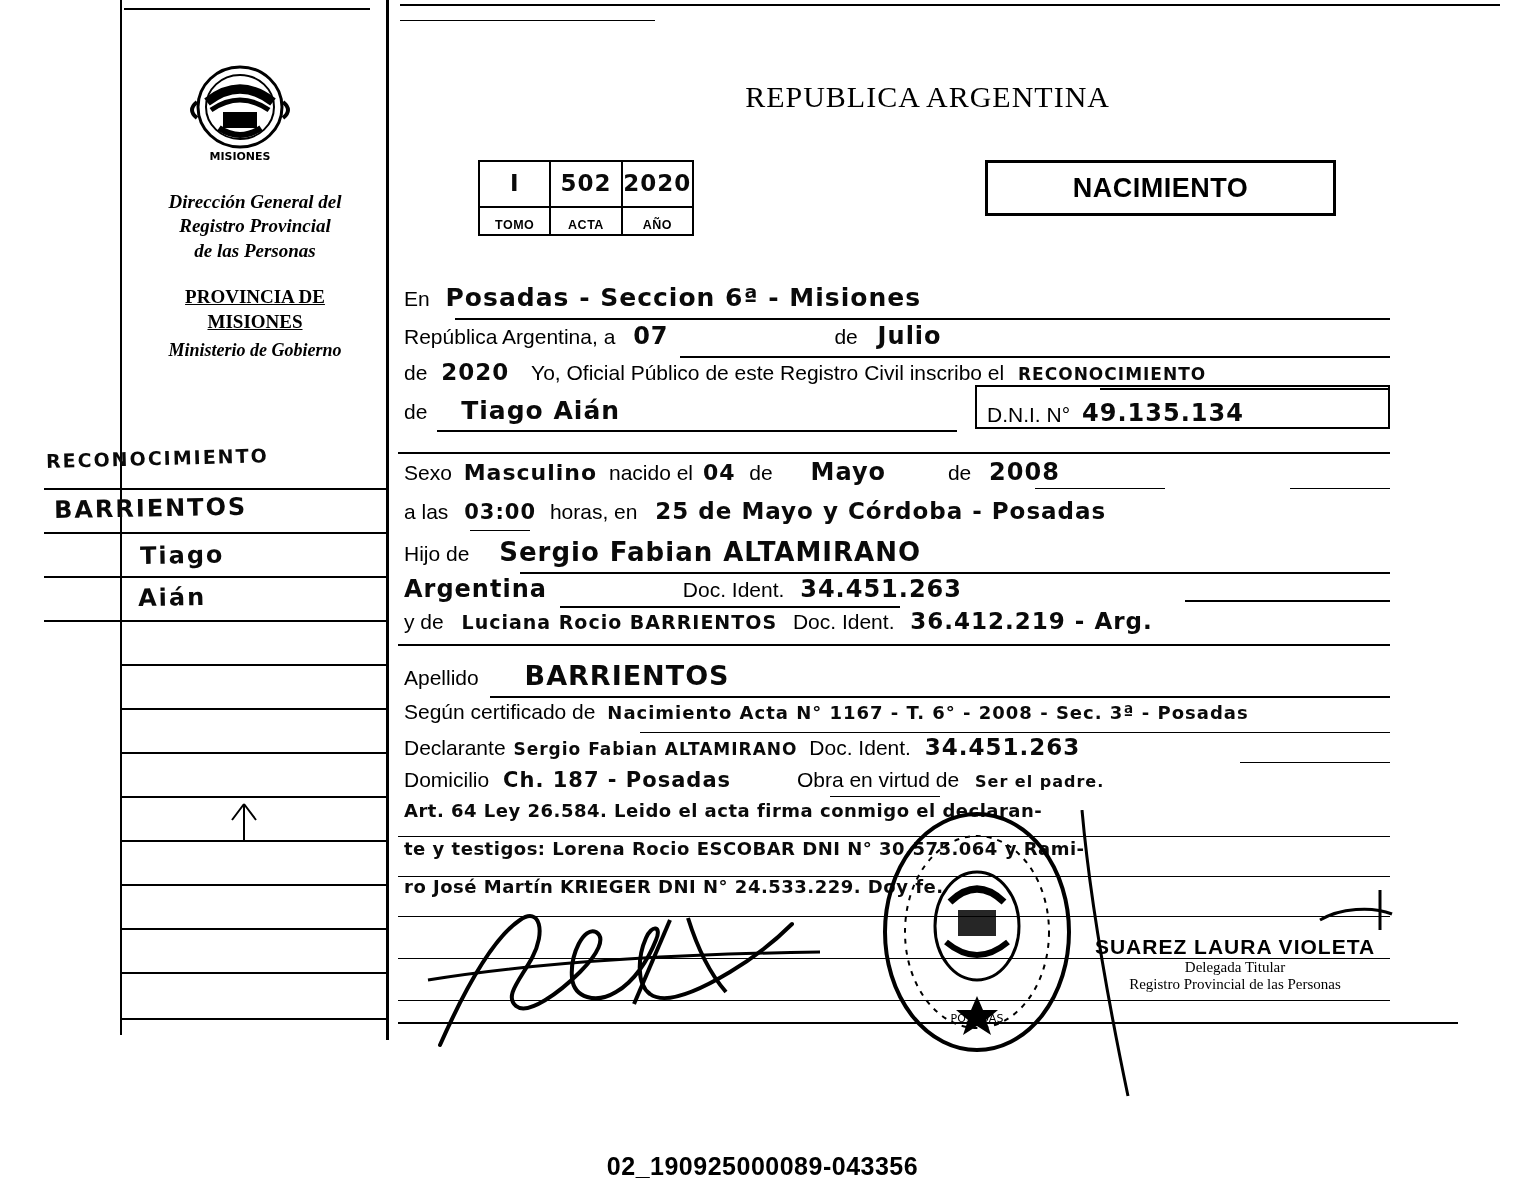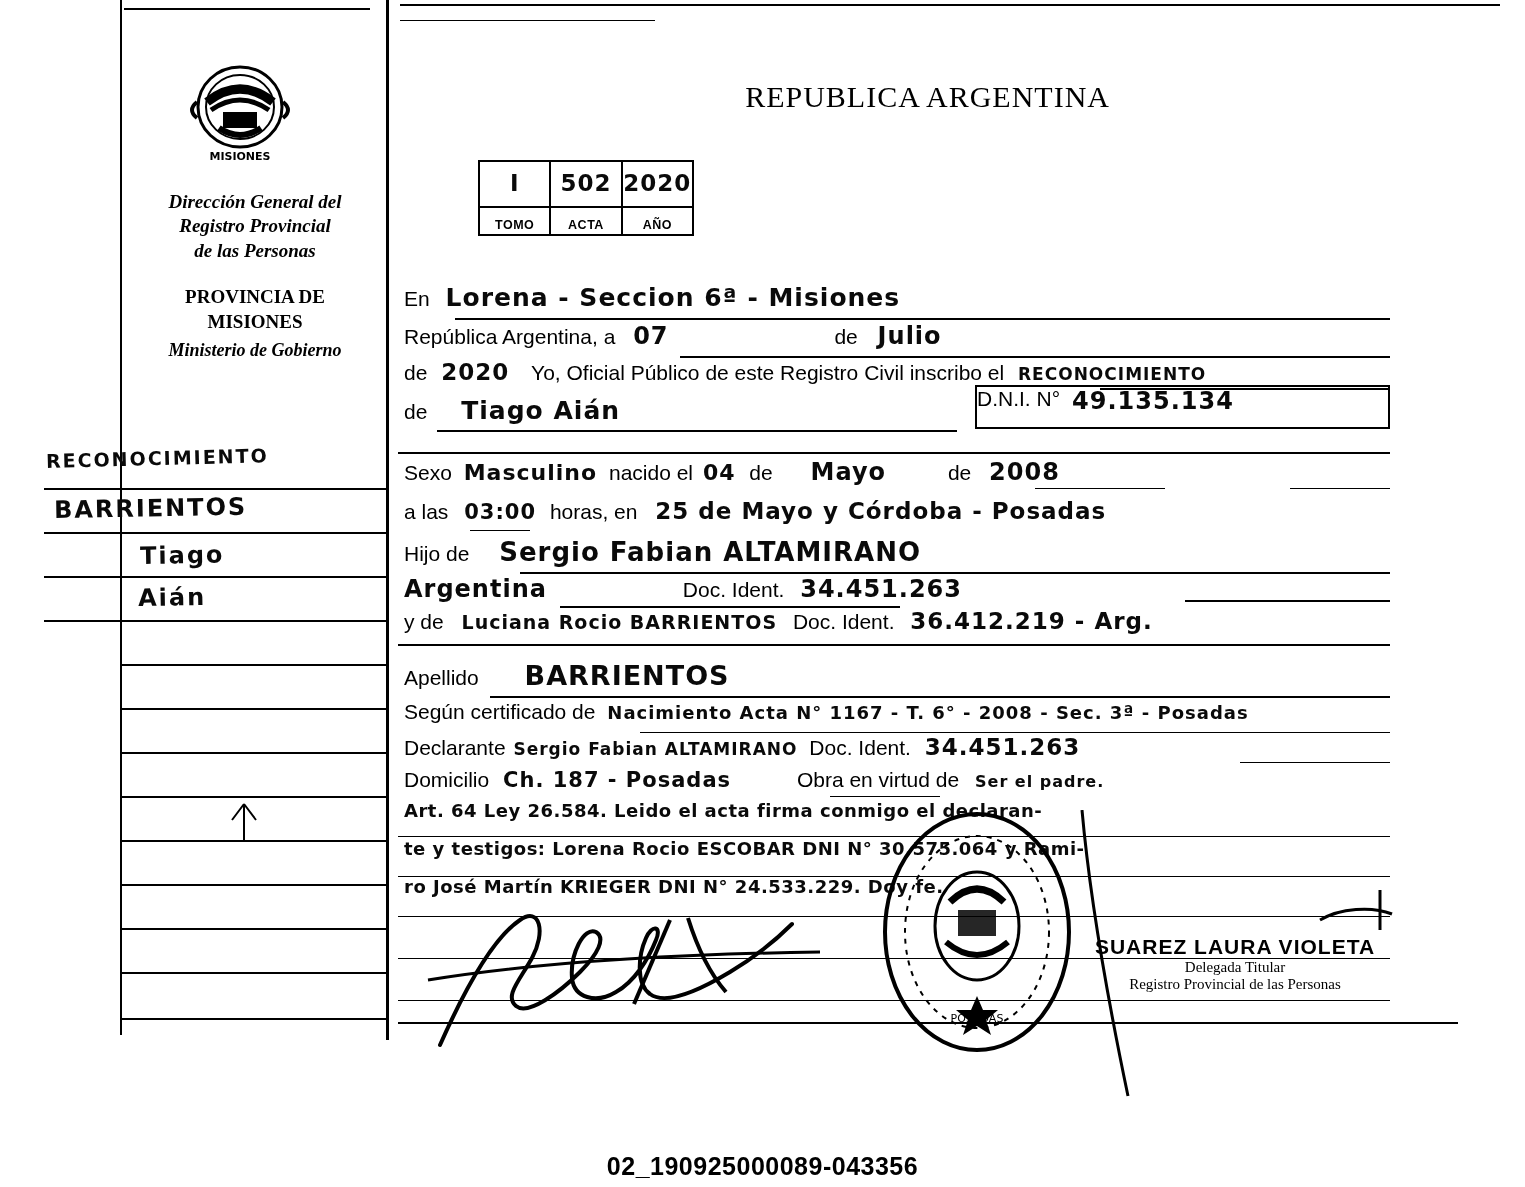--- a/index.html
+++ b/index.html
@@ -20,21 +20,21 @@
     font-size:11px;line-height:1;
   }
   .crest svg{display:block;}
   .left-head{
     position:absolute;left:130px;top:190px;width:250px;text-align:center;
     font-family:"Liberation Serif", serif;font-style:italic;font-weight:bold;
     font-size:19px;line-height:1.28;
   }
   .left-head2{
     position:absolute;left:130px;top:285px;width:250px;text-align:center;
-    font-family:"Liberation Serif", serif;font-weight:bold;font-size:19px;line-height:1.3;
+    font-family:"Liberation Serif", serif;font-weight:bold;font-size:19px;line-height:1.3;text-decoration:underline;
   }
   .left-head3{
     position:absolute;left:130px;top:340px;width:250px;text-align:center;
     font-family:"Liberation Serif", serif;font-style:italic;font-weight:bold;font-size:18px;
   }
   
   .hw{
     font-family:"DejaVu Sans", sans-serif;
     font-weight:bold;
     letter-spacing:1px;
@@ -70,21 +70,21 @@
     position:absolute;left:985px;top:160px;width:345px;height:50px;border:3px solid #000;
     display:flex;align-items:center;justify-content:center;
     font-size:27px;font-weight:700;letter-spacing:.5px;
   }
 
   .line-row{position:absolute;font-size:21px;white-space:nowrap;}
   .printed{font-family:"Liberation Sans",sans-serif;font-size:21px;}
 
   .dni-box{
     position:absolute;left:975px;top:385px;width:415px;height:44px;border:2px solid #000;
-    display:flex;align-items:flex-start;padding-left:0;box-sizing:border-box;
+    display:flex;align-items:flex-end;padding-left:10px;box-sizing:border-box;
     font-size:21px;
   }
   .footer{
     position:absolute;left:0;bottom:0;width:1525px;height:42px;background:#fff;
     display:flex;align-items:center;justify-content:center;
     font-size:25px;font-weight:700;letter-spacing:.5px;
   }
   .seal{
     position:absolute;left:880px;top:810px;width:195px;height:245px;
   }
@@ -168,24 +168,25 @@
       <div class="tomo-divider"></div>
       <div class="tomo-lbl">ACTA</div>
     </div>
     <div class="tomo-cell">
       <div class="tomo-val hw">2020</div>
       <div class="tomo-divider"></div>
       <div class="tomo-lbl">AÑO</div>
     </div>
   </div>
 
+  <div class="nac-box">NACIMIENTO</div>
 
   <div class="line-row" style="left:404px;top:283px;">
     <span class="printed">En</span>
-    <span class="hw" style="font-size:25px;margin-left:10px;">Lorena - Seccion 6ª - Misiones</span>
+    <span class="hw" style="font-size:25px;margin-left:10px;">Posadas - Seccion 6ª - Misiones</span>
   </div>
   <div class="hline" style="left:455px;top:318px;width:935px;"></div>
 
   <div class="line-row" style="left:404px;top:322px;">
     <span class="printed">República Argentina, a</span>
     <span class="hw" style="font-size:24px;margin-left:12px;text-align:right;">07</span>
     <span class="printed" style="margin-left:160px;">de</span>
     <span class="hw" style="font-size:24px;margin-left:14px;">Julio</span>
   </div>
   <div class="hline" style="left:680px;top:356px;width:710px;"></div>

